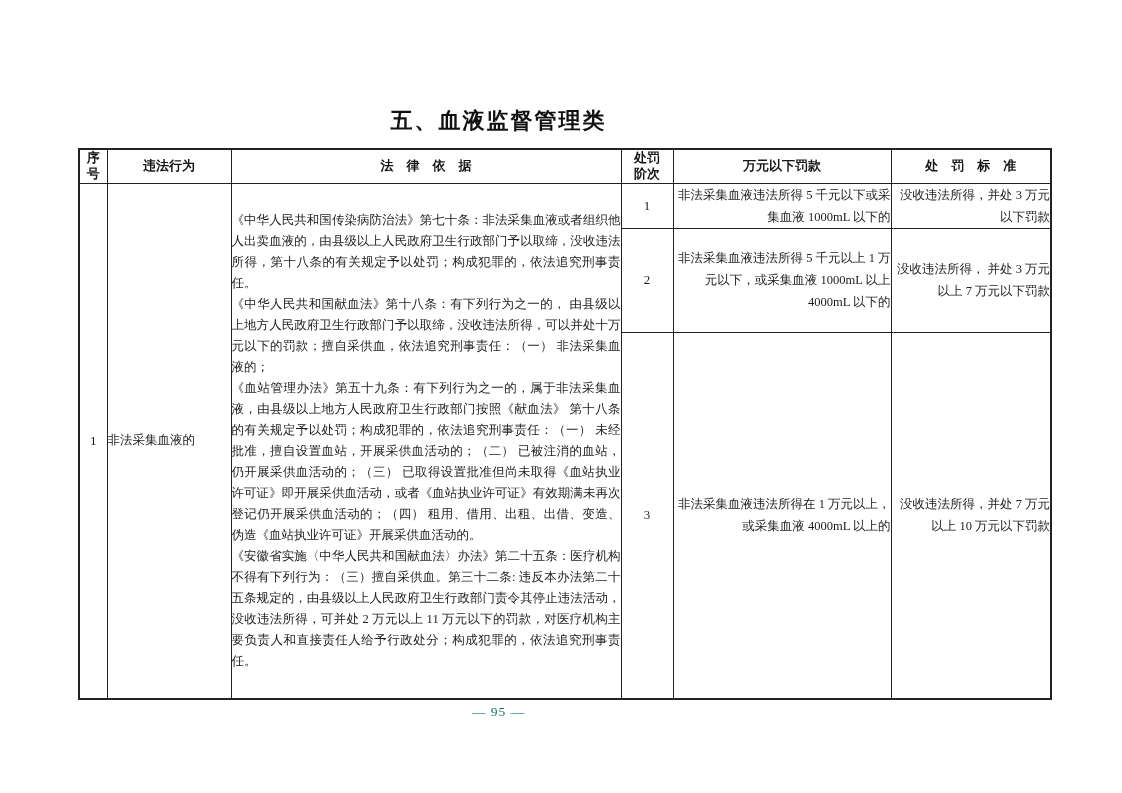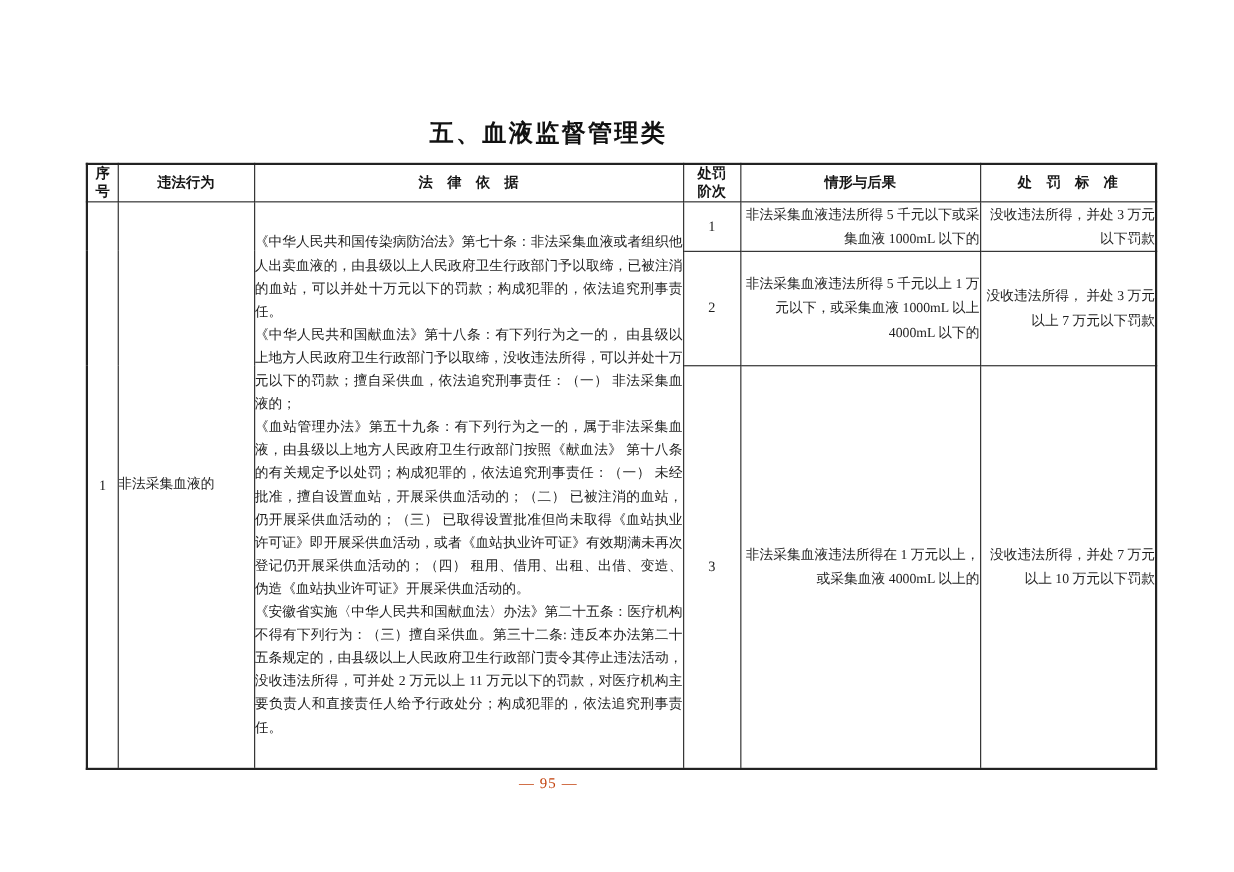--- a/index.html
+++ b/index.html
@@ -82,21 +82,21 @@
     padding: 3px 7px 3px 8px;
     text-align: right;
   }
   .page-number {
     position: absolute;
     top: 704px; left: 0;
     width: 100%;
     text-align: center;
     font-size: 13.5px;
     letter-spacing: 1px;
-    color: #c2410c;
+    color: #0f766e;
   }
 </style>
 </head>
 <body>
 
 <div class="page">
 
   <div class="doc-title">五、血液监督管理类</div>
 
   <table class="reg-table">
@@ -109,30 +109,30 @@
       <col style="width:160px">
     </colgroup>
     <thead>
       <tr style="height:34px">
         <th class="two-line">序
 号</th>
         <th>违法行为</th>
         <th>法　律　依　据</th>
         <th class="two-line">处罚
 阶次</th>
-        <th>情形与后果</th>
+        <th>万元以下罚款</th>
         <th>处　罚　标　准</th>
       </tr>
     </thead>
     <tbody>
       <tr style="height:42px">
         <td class="seq-cell" rowspan="3">1</td>
         <td class="violation-cell" rowspan="3">非法采集血液的</td>
         <td class="legal-cell" rowspan="3">
-          <p>《中华人民共和国传染病防治法》第七十条：非法采集血液或者组织他人出卖血液的，由县级以上人民政府卫生行政部门予以取缔，已被注消的血站，可以并处十万元以下的罚款；构成犯罪的，依法追究刑事责任。</p>
+          <p>《中华人民共和国传染病防治法》第七十条：非法采集血液或者组织他人出卖血液的，由县级以上人民政府卫生行政部门予以取缔，没收违法所得，第十八条的有关规定予以处罚；构成犯罪的，依法追究刑事责任。</p>
           <p>《中华人民共和国献血法》第十八条：有下列行为之一的， 由县级以上地方人民政府卫生行政部门予以取缔，没收违法所得，可以并处十万元以下的罚款；擅自采供血，依法追究刑事责任：（一） 非法采集血液的；</p>
           <p>《血站管理办法》第五十九条：有下列行为之一的，属于非法采集血液，由县级以上地方人民政府卫生行政部门按照《献血法》 第十八条的有关规定予以处罚；构成犯罪的，依法追究刑事责任：（一） 未经批准，擅自设置血站，开展采供血活动的；（二） 已被注消的血站，仍开展采供血活动的；（三） 已取得设置批准但尚未取得《血站执业许可证》即开展采供血活动，或者《血站执业许可证》有效期满未再次登记仍开展采供血活动的；（四） 租用、借用、出租、出借、变造、伪造《血站执业许可证》开展采供血活动的。</p>
           <p>《安徽省实施〈中华人民共和国献血法〉办法》第二十五条：医疗机构不得有下列行为：（三）擅自采供血。第三十二条: 违反本办法第二十五条规定的，由县级以上人民政府卫生行政部门责令其停止违法活动，没收违法所得，可并处 2 万元以上 11 万元以下的罚款，对医疗机构主要负责人和直接责任人给予行政处分；构成犯罪的，依法追究刑事责任。</p>
         </td>
         <td class="level-cell">1</td>
         <td class="circ-cell">非法采集血液违法所得 5 千元以下或采集血液 1000mL 以下的</td>
         <td class="std-cell">没收违法所得，并处 3 万元以下罚款</td>
       </tr>
       <tr style="height:104px">
         <td class="level-cell">2</td>

